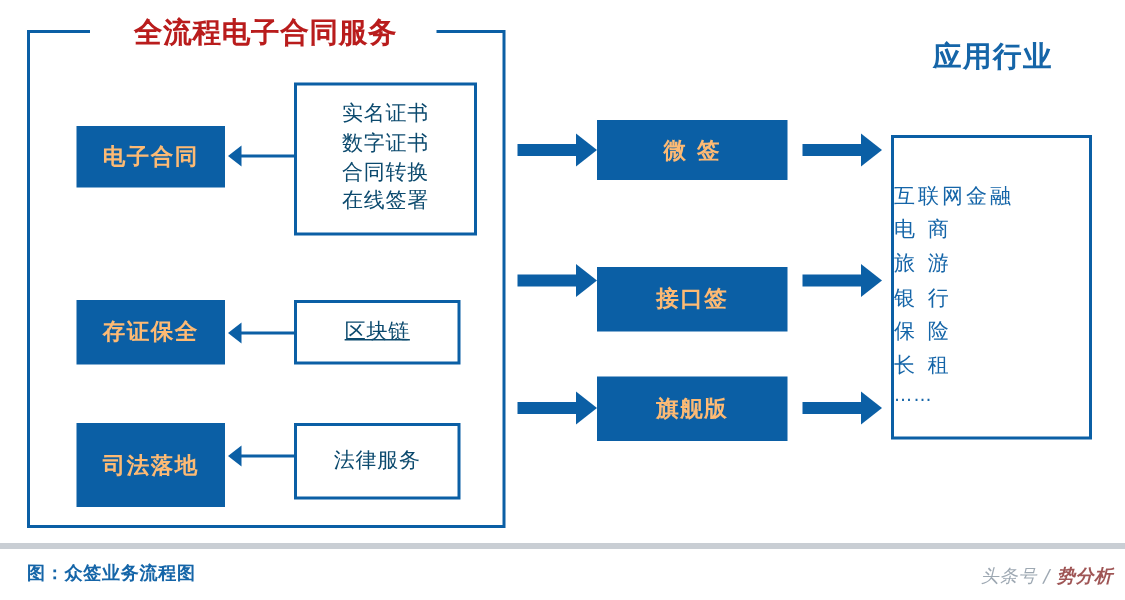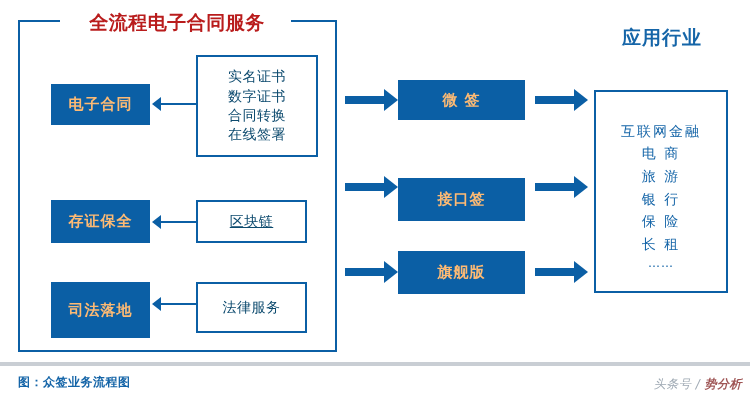--- a/index.html
+++ b/index.html
@@ -147,21 +147,20 @@
     position: absolute;
     left: 594px;
     top: 90px;
     width: 134px;
     height: 203px;
     border: 2px solid #0b5fa5;
     box-sizing: border-box;
     background: #ffffff;
     display: flex;
     flex-direction: column;
-    align-items: center;
     justify-content: center;
     padding-top: 8px;
   }
   #industry-box .ind-line {
     color: #1565a8;
     font-size: 14px;
     letter-spacing: 2px;
     line-height: 1.62;
     white-space: nowrap;
   }

